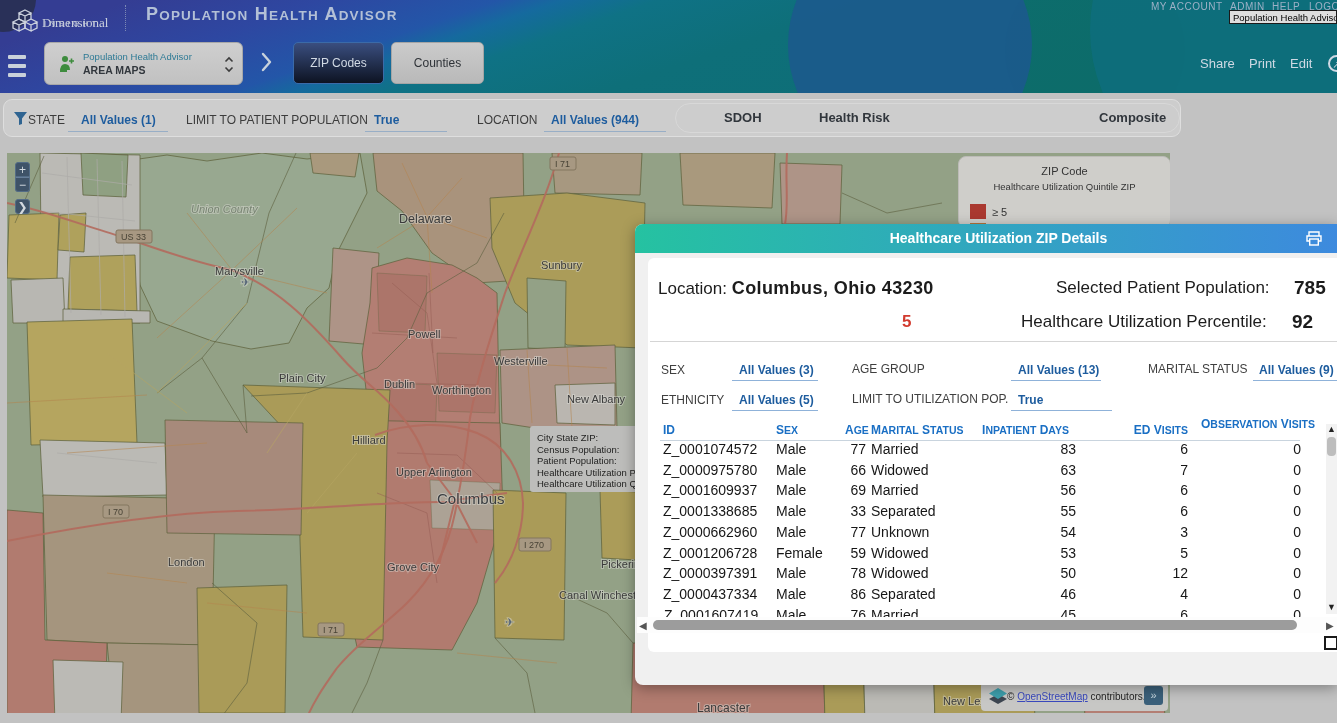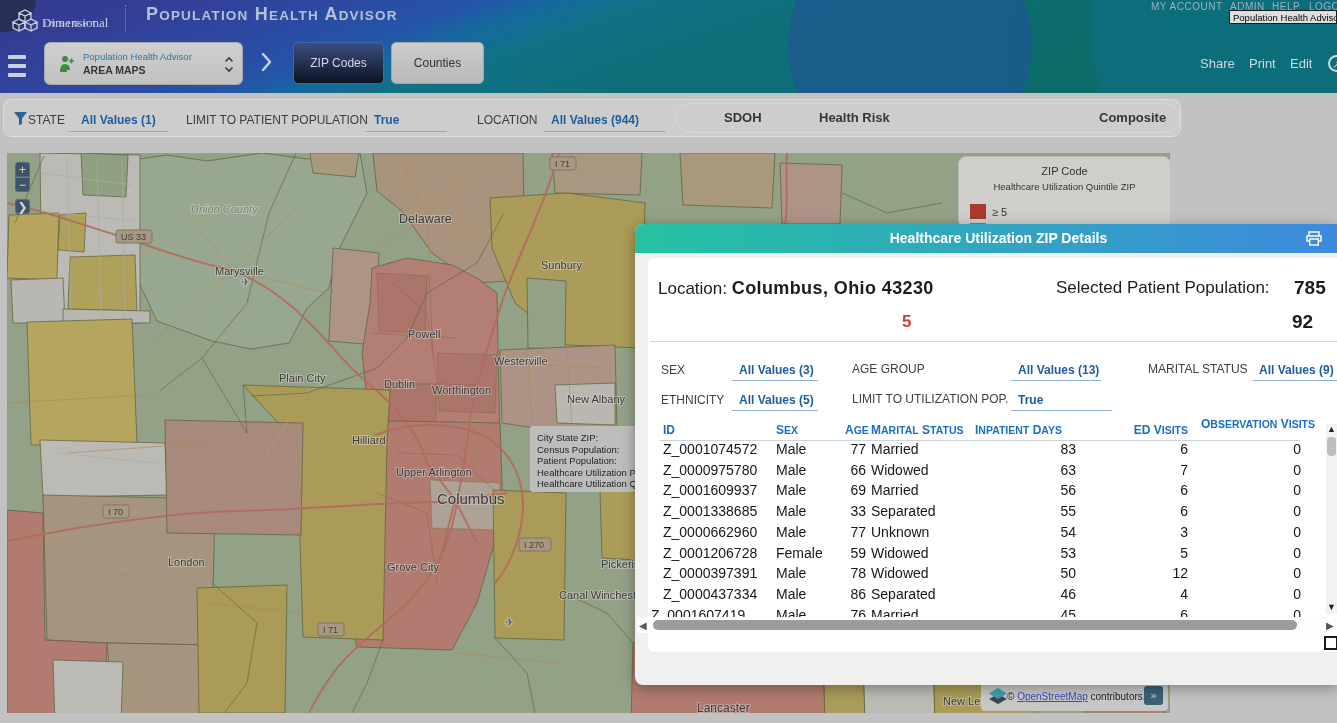--- a/index.html
+++ b/index.html
@@ -304,20 +304,21 @@
     <svg style="position:absolute;left:671px;top:7px" width="16" height="15" viewBox="0 0 16 15">
         <path d="M3 5 3 1 13 1 13 5M3 10 1 10 1 5 15 5 15 10 13 10" stroke="#fff" stroke-width="1.4" fill="none"></path>
         <rect x="3.7" y="8" width="8.6" height="6" fill="none" stroke="#fff" stroke-width="1.4"></rect>
       </svg>
   </div>
   <div id="mbody"></div>
   <div class="mtxt" style="left:23px;top:54px">Location: <b style="font-size:18px;letter-spacing:0.4px">Columbus, Ohio 43230</b></div>
   <div class="mtxt" style="left:421px;top:54px">Selected Patient Population:</div>
   <div class="mtxt" style="left:659px;top:53px;font-weight:bold;font-size:19px">785</div>
   <div class="mtxt" style="left:267px;top:88px;font-weight:bold;color:#d23b2f">5</div>
+  <div class="mtxt" style="left:386px;top:88px">Healthcare Utilization Percentile:</div>
   <div class="mtxt" style="left:657px;top:87px;font-weight:bold;font-size:19px">92</div>
   <div style="position:absolute;left:15px;top:117px;width:687px;height:1px;background:#d5d5d5"></div>
   <div class="flbl" style="left:26px;top:139px">SEX</div>
   <div class="fval" style="left:104px;top:139px">All Values (3)</div>
   <div class="ful" style="left:97px;top:156px;width:86px"></div>
   <div class="flbl" style="left:217px;top:138px">AGE GROUP</div>
   <div class="fval" style="left:383px;top:139px">All Values (13)</div>
   <div class="ful" style="left:376px;top:156px;width:90px"></div>
   <div class="flbl" style="left:513px;top:138px">MARITAL STATUS</div>
   <div class="fval" style="left:624px;top:139px">All Values (9)</div>
@@ -327,21 +328,21 @@
   <div class="ful" style="left:97px;top:186px;width:86px"></div>
   <div class="flbl" style="left:217px;top:168px">LIMIT TO UTILIZATION POP.</div>
   <div class="fval" style="left:383px;top:169px">True</div>
   <div class="ful" style="left:376px;top:186px;width:101px"></div>
   <div id="tbl" style="position:absolute;left:0;top:0;width:702px;height:397px;overflow:hidden">
       <div style="position:absolute;left:25px;top:216px;width:640px;height:1px;background:#c9d4de"></div>
       <div class="th" style="left:28px;top:199px">ID</div>
       <div class="th" style="left:141px;top:199px">S<span style="font-size:10.5px">EX</span></div>
       <div class="th" style="left:210px;top:199px;width:21px;text-align:right">A<span style="font-size:10.5px">GE</span></div>
       <div class="th" style="left:236px;top:199px">M<span style="font-size:10.5px">ARITAL</span> S<span style="font-size:10.5px">TATUS</span></div>
-      <div class="th" style="left:340px;top:199px;width:101px;text-align:left">I<span style="font-size:10.5px">NPATIENT</span> D<span style="font-size:10.5px">AYS</span></div>
+      <div class="th" style="left:340px;top:199px;width:101px;text-align:center">I<span style="font-size:10.5px">NPATIENT</span> D<span style="font-size:10.5px">AYS</span></div>
       <div class="th" style="left:480px;top:199px;width:73px;text-align:right">ED V<span style="font-size:10.5px">ISITS</span></div>
       <div class="th" style="left:566px;top:193px;width:100px;text-align:left">O<span style="font-size:10.5px">BSERVATION</span> V<span style="font-size:10.5px">ISITS</span></div>
       <div class="td" style="left:28px;top:217px">Z_0001074572</div>
       <div class="td" style="left:141px;top:217px">Male</div>
       <div class="td" style="left:190px;top:217px;width:41px;text-align:right">77</div>
       <div class="td" style="left:236px;top:217px">Married</div>
       <div class="td" style="left:340px;top:217px;width:101px;text-align:right">83</div>
       <div class="td" style="left:480px;top:217px;width:73px;text-align:right">6</div>
       <div class="td" style="left:566px;top:217px;width:100px;text-align:right">0</div>
       <div class="td" style="left:28px;top:237.7px">Z_0000975780</div>
@@ -386,21 +387,21 @@
       <div class="td" style="left:340px;top:341.19999999999993px;width:101px;text-align:right">50</div>
       <div class="td" style="left:480px;top:341.19999999999993px;width:73px;text-align:right">12</div>
       <div class="td" style="left:566px;top:341.19999999999993px;width:100px;text-align:right">0</div>
       <div class="td" style="left:28px;top:361.8999999999999px">Z_0000437334</div>
       <div class="td" style="left:141px;top:361.8999999999999px">Male</div>
       <div class="td" style="left:190px;top:361.8999999999999px;width:41px;text-align:right">86</div>
       <div class="td" style="left:236px;top:361.8999999999999px">Separated</div>
       <div class="td" style="left:340px;top:361.8999999999999px;width:101px;text-align:right">46</div>
       <div class="td" style="left:480px;top:361.8999999999999px;width:73px;text-align:right">4</div>
       <div class="td" style="left:566px;top:361.8999999999999px;width:100px;text-align:right">0</div>
-      <div class="td" style="left:16px;top:382.5999999999999px">Z_0001607419</div>
+      <div class="td" style="left:29px;top:382.5999999999999px">Z_0001607419</div>
       <div class="td" style="left:141px;top:382.5999999999999px">Male</div>
       <div class="td" style="left:190px;top:382.5999999999999px;width:41px;text-align:right">76</div>
       <div class="td" style="left:236px;top:382.5999999999999px">Married</div>
       <div class="td" style="left:340px;top:382.5999999999999px;width:101px;text-align:right">45</div>
       <div class="td" style="left:480px;top:382.5999999999999px;width:73px;text-align:right">6</div>
       <div class="td" style="left:566px;top:382.5999999999999px;width:100px;text-align:right">0</div>
     </div>
   <div id="vsb" style="position:absolute;left:691px;top:200px;width:11px;height:190px;background:#f2f2f2">
     <div style="position:absolute;left:1px;top:0px;font-size:9px;color:#222">▲</div>
     <div style="position:absolute;left:1px;top:13px;width:9px;height:19px;background:#bdbdbd;border-radius:4px"></div>

